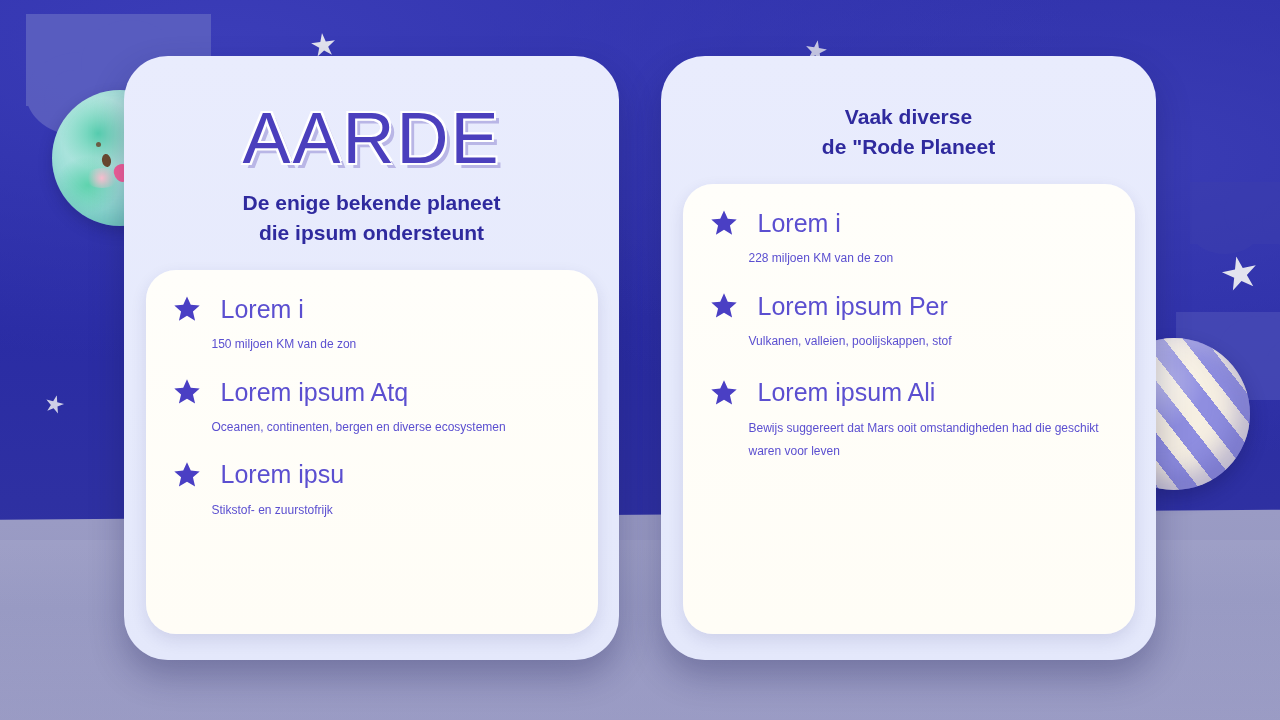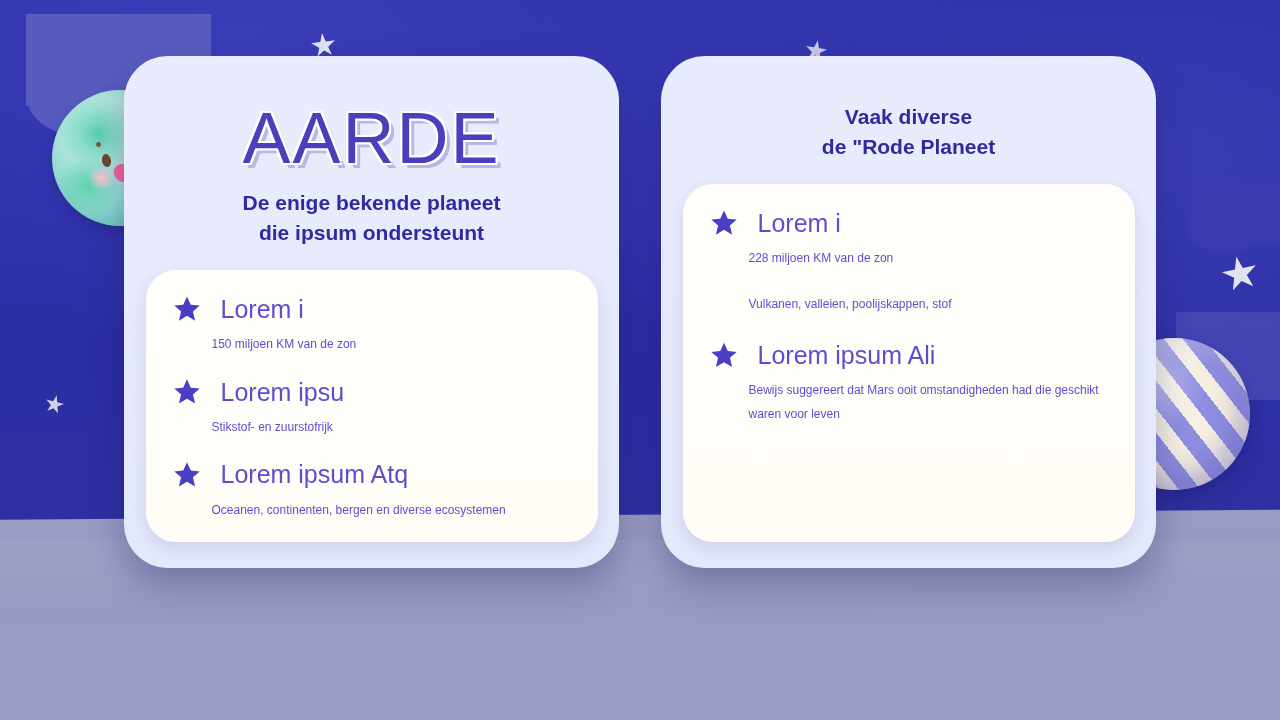--- a/index.html
+++ b/index.html
@@ -151,21 +151,21 @@
   
   .cards{
     position:absolute; inset:0;
     display:flex;
     justify-content:center;
     gap:42px;
     padding:56px 0 0 0;
   }
   .card{
     position:relative;
-    width:495px; height:512px;
+    width:495px; height:604px;
     background:linear-gradient(180deg,#e9ecfd 0%, #e6eafc 55%, #e4e8fb 100%);
     border-radius:44px;
     box-shadow:0 16px 34px rgba(22,22,80,.30);
     padding:46px 28px 26px;
     display:flex;
     flex-direction:column;
     align-items:center;
   }
 
   .card-title{
@@ -297,31 +297,31 @@
           <div class="item-head">
             <div class="star-bullet"></div>
             <div class="item-title">Lorem i</div>
           </div>
           <div class="item-desc">150 miljoen KM van de zon</div>
         </div>
 
         <div class="item">
           <div class="item-head">
             <div class="star-bullet"></div>
+            <div class="item-title">Lorem ipsum Atq</div>
+          </div>
+          <div class="item-desc">Oceanen, continenten, bergen en diverse ecosystemen</div>
+        </div>
+
+        <div class="item">
+          <div class="item-head">
+            <div class="star-bullet"></div>
             <div class="item-title">Lorem ipsu</div>
           </div>
           <div class="item-desc">Stikstof- en zuurstofrijk</div>
-        </div>
-
-        <div class="item">
-          <div class="item-head">
-            <div class="star-bullet"></div>
-            <div class="item-title">Lorem ipsum Atq</div>
-          </div>
-          <div class="item-desc">Oceanen, continenten, bergen en diverse ecosystemen</div>
         </div>
 
       </div>
     </div>
 
     <div class="card right">
       <div class="card-sub">
         <div>Vaak diverse</div>
         <div>de "Rode Planeet</div>
       </div>
@@ -329,20 +329,24 @@
 
         <div class="item">
           <div class="item-head">
             <div class="star-bullet"></div>
             <div class="item-title">Lorem i</div>
           </div>
           <div class="item-desc">228 miljoen KM van de zon</div>
         </div>
 
         <div class="item">
+          <div class="item-head">
+            <div class="star-bullet"></div>
+            <div class="item-title">Lorem ipsum Per</div>
+          </div>
           <div class="item-desc">Vulkanen, valleien, poolijskappen, stof</div>
         </div>
 
         <div class="item">
           <div class="item-head">
             <div class="star-bullet"></div>
             <div class="item-title">Lorem ipsum Ali</div>
           </div>
           <div class="item-desc">Bewijs suggereert dat Mars ooit omstandigheden had die geschikt waren voor leven</div>
         </div>

